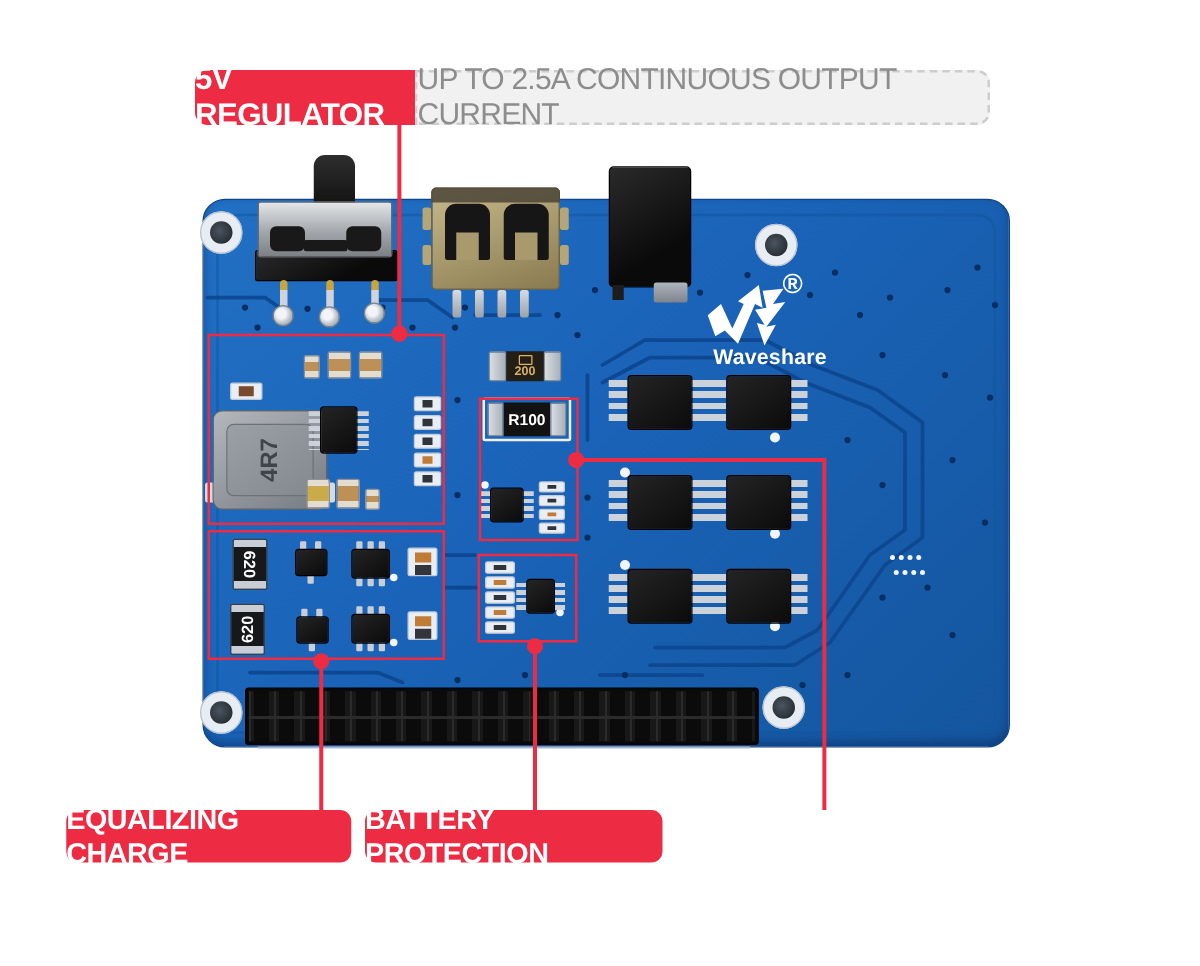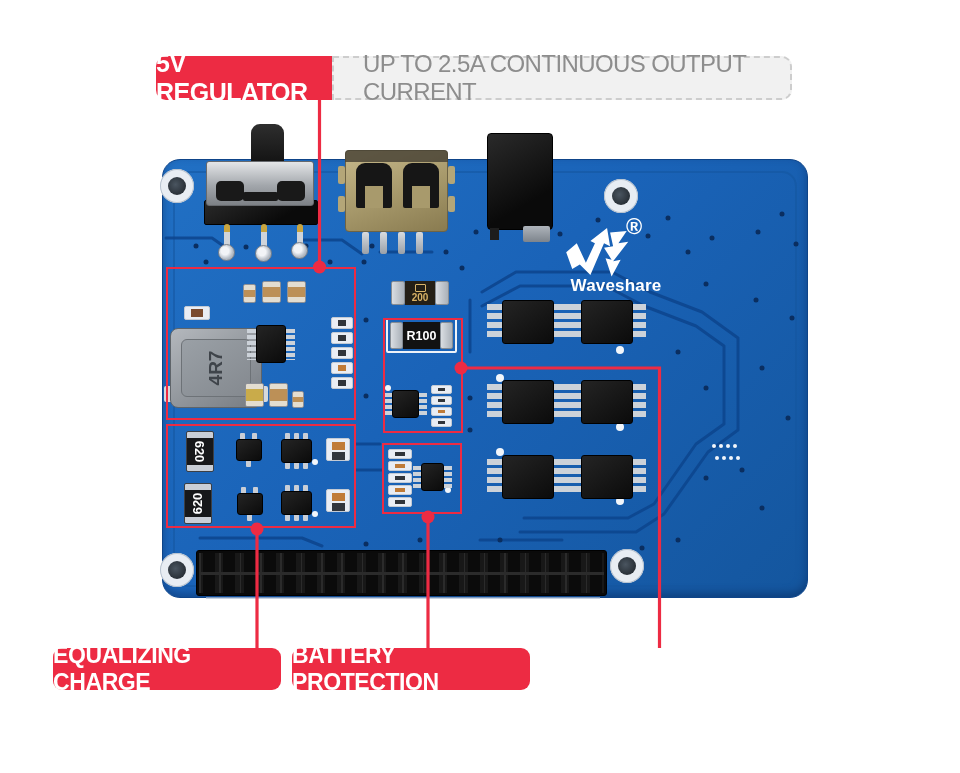--- a/index.html
+++ b/index.html
@@ -4,21 +4,21 @@
 <style>
   html,body{margin:0;padding:0;background:#fff;}
   #canvas{position:relative;width:960px;height:773px;background:#fff;overflow:hidden;
           font-family:"Liberation Sans",sans-serif;}
   .abs{position:absolute;box-sizing:border-box;}
   
   .toplabel{display:flex;align-items:center;justify-content:center;height:44px;top:56px;}
   .lbl-red{background:#ed2b43;color:#fff;font-weight:bold;font-size:25px;letter-spacing:-0.5px;
            border-radius:10px 0 0 10px;}
   .lbl-gray{background:#f1f1f1;border:2px dashed #cdcdcd;color:#8d8d8d;font-size:24px;
-            letter-spacing:-0.6px;border-radius:0 10px 10px 0;padding-left:29px;}
+            letter-spacing:-0.6px;border-radius:0 10px 10px 0;}
   .blabel{display:flex;align-items:center;justify-content:center;height:42px;top:648px;
           background:#ed2b43;color:#fff;font-weight:bold;font-size:23px;letter-spacing:-0.4px;
           border-radius:9px;}
   
   .board{left:162px;top:159px;width:646px;height:439px;border-radius:18px;
          background:linear-gradient(135deg,#2170c4 0%,#1a63b8 45%,#145append 100%);
          background:linear-gradient(135deg,#2170c4 0%,#1a63b8 45%,#14569e 100%);
          border:1px solid #0e4489;box-shadow:inset 0 -4px 8px rgba(0,20,60,.35);}
   .hlbox{border:2.5px solid #ed2b43;}
   .hole{border-radius:50%;width:34px;height:34px;background:#e8edf3;box-shadow:0 0 0 1px #b7c2cf inset;}

